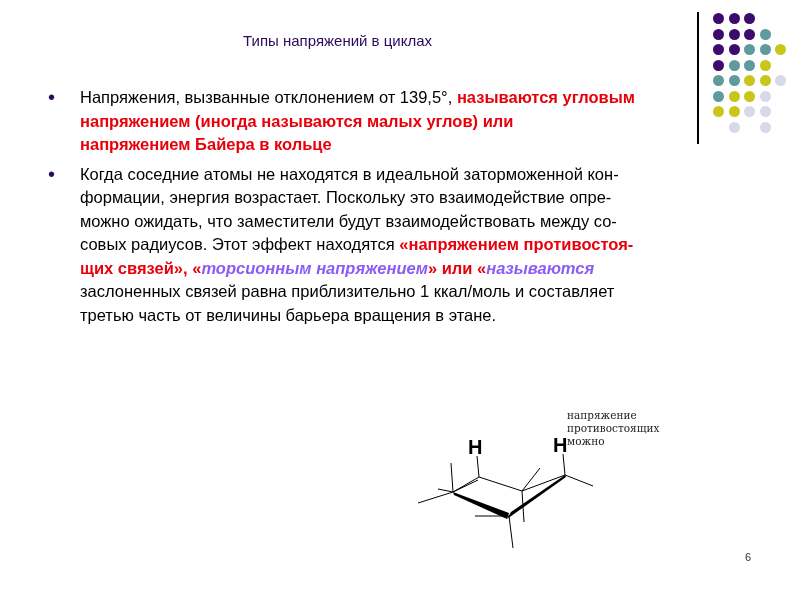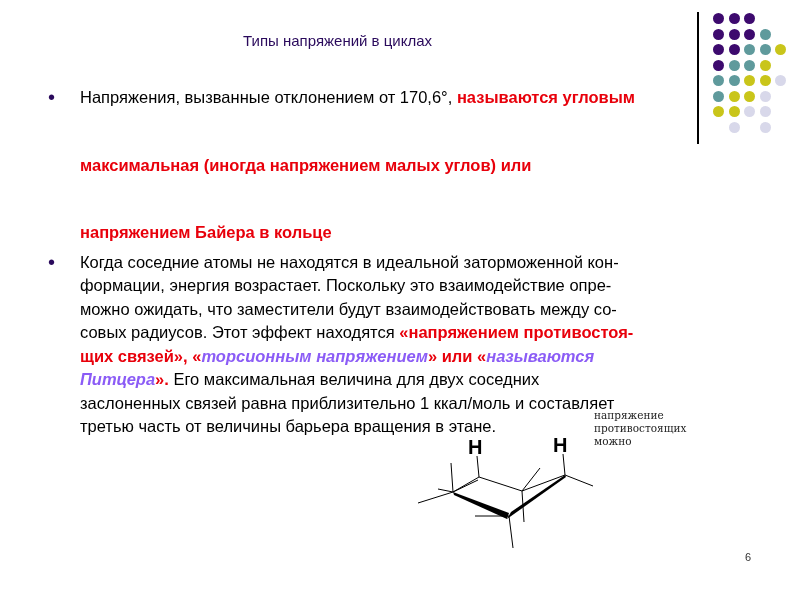--- a/index.html
+++ b/index.html
@@ -19,25 +19,25 @@
     .dot { position: absolute; width: 11px; height: 11px; border-radius: 50%; }
     .bullets {
       position: absolute; left: 48px; top: 86px; width: 720px;
       font-size: 16.5px; line-height: 23.5px; color: #000;
     }
     .bullet { position: relative; padding-left: 32px; margin-bottom: 4px; }
     .bullet .mark {
       position: absolute; left: 0; top: 0;
       color: #2a0a5c; font-size: 20px;
     }
-    .red { color: #e8000b; font-weight: bold; margin-top: 44px; }
+    .red { color: #e8000b; font-weight: bold; }
     .redi { color: #8b5cf6; font-weight: bold; font-style: italic; }
     .line { display: block; white-space: nowrap; }
     .caption {
-      position: absolute; left: 594px; top: 409px;
+      position: absolute; left: 567px; top: 409px;
       font-family: "DejaVu Serif", serif; font-size: 10.5px; line-height: 13px; color: #222;
     }
     .caption .line { display: block; }
     .hlabel {
       position: absolute; font-size: 20px; font-weight: bold; color: #000;
     }
     .molecule { position: absolute; left: 400px; top: 400px; }
     .page-number {
       position: absolute; left: 745px; top: 551px; font-size: 11px; color: #333;
     }
@@ -81,33 +81,32 @@
       <div class="dot" style="left: 759.5px; top: 106px; background: rgb(216, 216, 234);"></div>
       <div class="dot" style="left: 728.5px; top: 121.5px; background: rgb(216, 216, 234);"></div>
       <div class="dot" style="left: 759.5px; top: 121.5px; background: rgb(216, 216, 234);"></div>
     </div>
   <div class="vline"></div>
 
   <div class="bullets">
 
     <div class="bullet">
       <span class="mark">•</span>
-      <span class="line"><span>Напряжения, вызванные отклонением от 170,6°, </span><span class="red">называются угловым</span></span>
-      <span class="line red">максимальная (иногда напряжением малых углов) или</span>
+      <span class="line"><span>Напряжения, вызванные отклонением от 139,5°, </span><span class="red">называются угловым</span></span>
+      <span class="line red">напряжением (иногда называются малых углов) или</span>
       <span class="line red">напряжением Байера в кольце</span>
     </div>
 
     <div class="bullet" style="margin-top:6px;">
       <span class="mark">•</span>
       <span class="line">Когда соседние атомы не находятся в идеальной заторможенной кон-</span>
       <span class="line">формации, энергия возрастает. Поскольку это взаимодействие опре-</span>
       <span class="line">можно ожидать, что заместители будут взаимодействовать между со-</span>
       <span class="line"><span>совых радиусов. Этот эффект находятся </span><span class="red">«напряжением противостоя-</span></span>
       <span class="line"><span class="red">щих связей», «</span><span class="redi">торсионным напряжением</span><span class="red">» или «</span><span class="redi">называются</span></span>
-      <span class="line"><span class="redi">Питцера</span><span class="red">».</span><span> Его максимальная величина для двух соседних</span></span>
       <span class="line">заслоненных связей равна приблизительно 1 ккал/моль и составляет</span>
       <span class="line">третью часть от величины барьера вращения в этане.</span>
     </div>
   </div>
 
   <div class="caption">
     <span class="line">напряжение</span>
     <span class="line">противостоящих</span>
     <span class="line">можно</span>
   </div>

